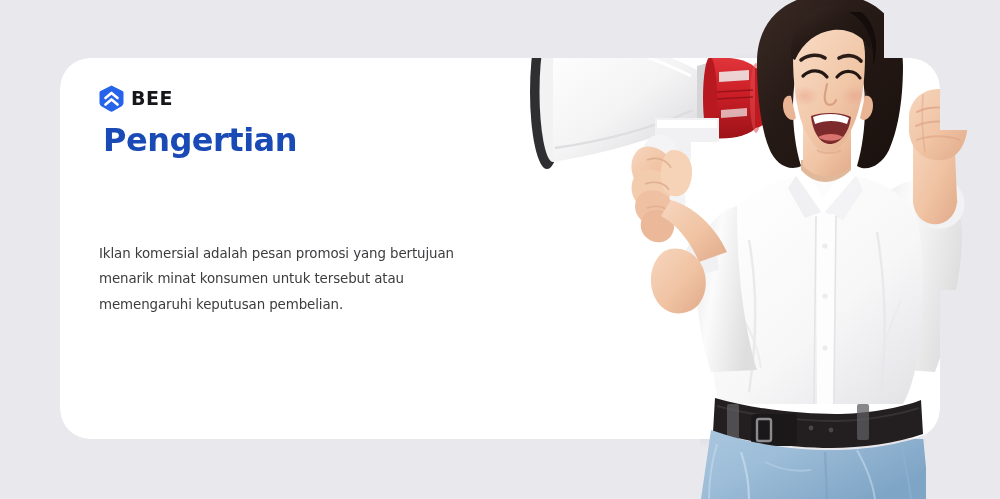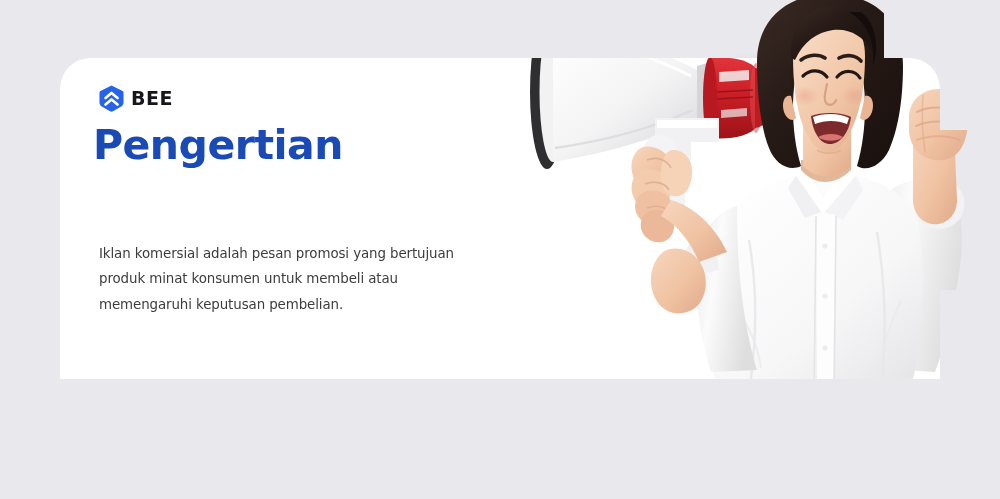--- a/index.html
+++ b/index.html
@@ -13,21 +13,21 @@
   body {
     background: #e9e8ed;
     font-family: "Liberation Sans", sans-serif;
     position: relative;
   }
 
   #stage {
     position: absolute;
     inset: 0;
     width: 1000px;
-    height: 379px;
+    height: 499px;
     background: #e9e8ed;
     overflow: hidden;
   }
 
   
   #card {
     position: absolute;
     left: 60px;
     top: 58px;
     width: 880px;
@@ -57,26 +57,26 @@
     font-size: 19px;
     font-weight: 700;
     letter-spacing: 0.5px;
     color: #17171b;
     line-height: 1;
   }
 
   
   #headline {
     position: absolute;
-    left: 93px;
+    left: 103px;
     top: 122px;
     z-index: 6;
     color: #1a4ab5;
     font-family: "DejaVu Sans", sans-serif;
-    font-size: 41px;
+    font-size: 32px;
     font-weight: 700;
     line-height: 1.15;
     letter-spacing: -0.5px;
     width: 470px;
   }
   #headline .hl-line { display: block; white-space: nowrap; }
 
   
   #body-copy {
     position: absolute;
@@ -362,17 +362,17 @@
     </span>
     <span id="brand-word">BEE</span>
   </div>
 
   <h1 id="headline">
     <span class="hl-line">Pengertian</span>
   </h1>
 
   <p id="body-copy">
     <span class="bc-line">Iklan komersial adalah pesan promosi yang bertujuan</span>
-    <span class="bc-line">produk minat konsumen untuk membeli atau</span>
+    <span class="bc-line">menarik minat konsumen untuk tersebut atau</span>
     <span class="bc-line">memengaruhi keputusan pembelian.</span>
   </p>
 
 </div>
 
 </body></html>

